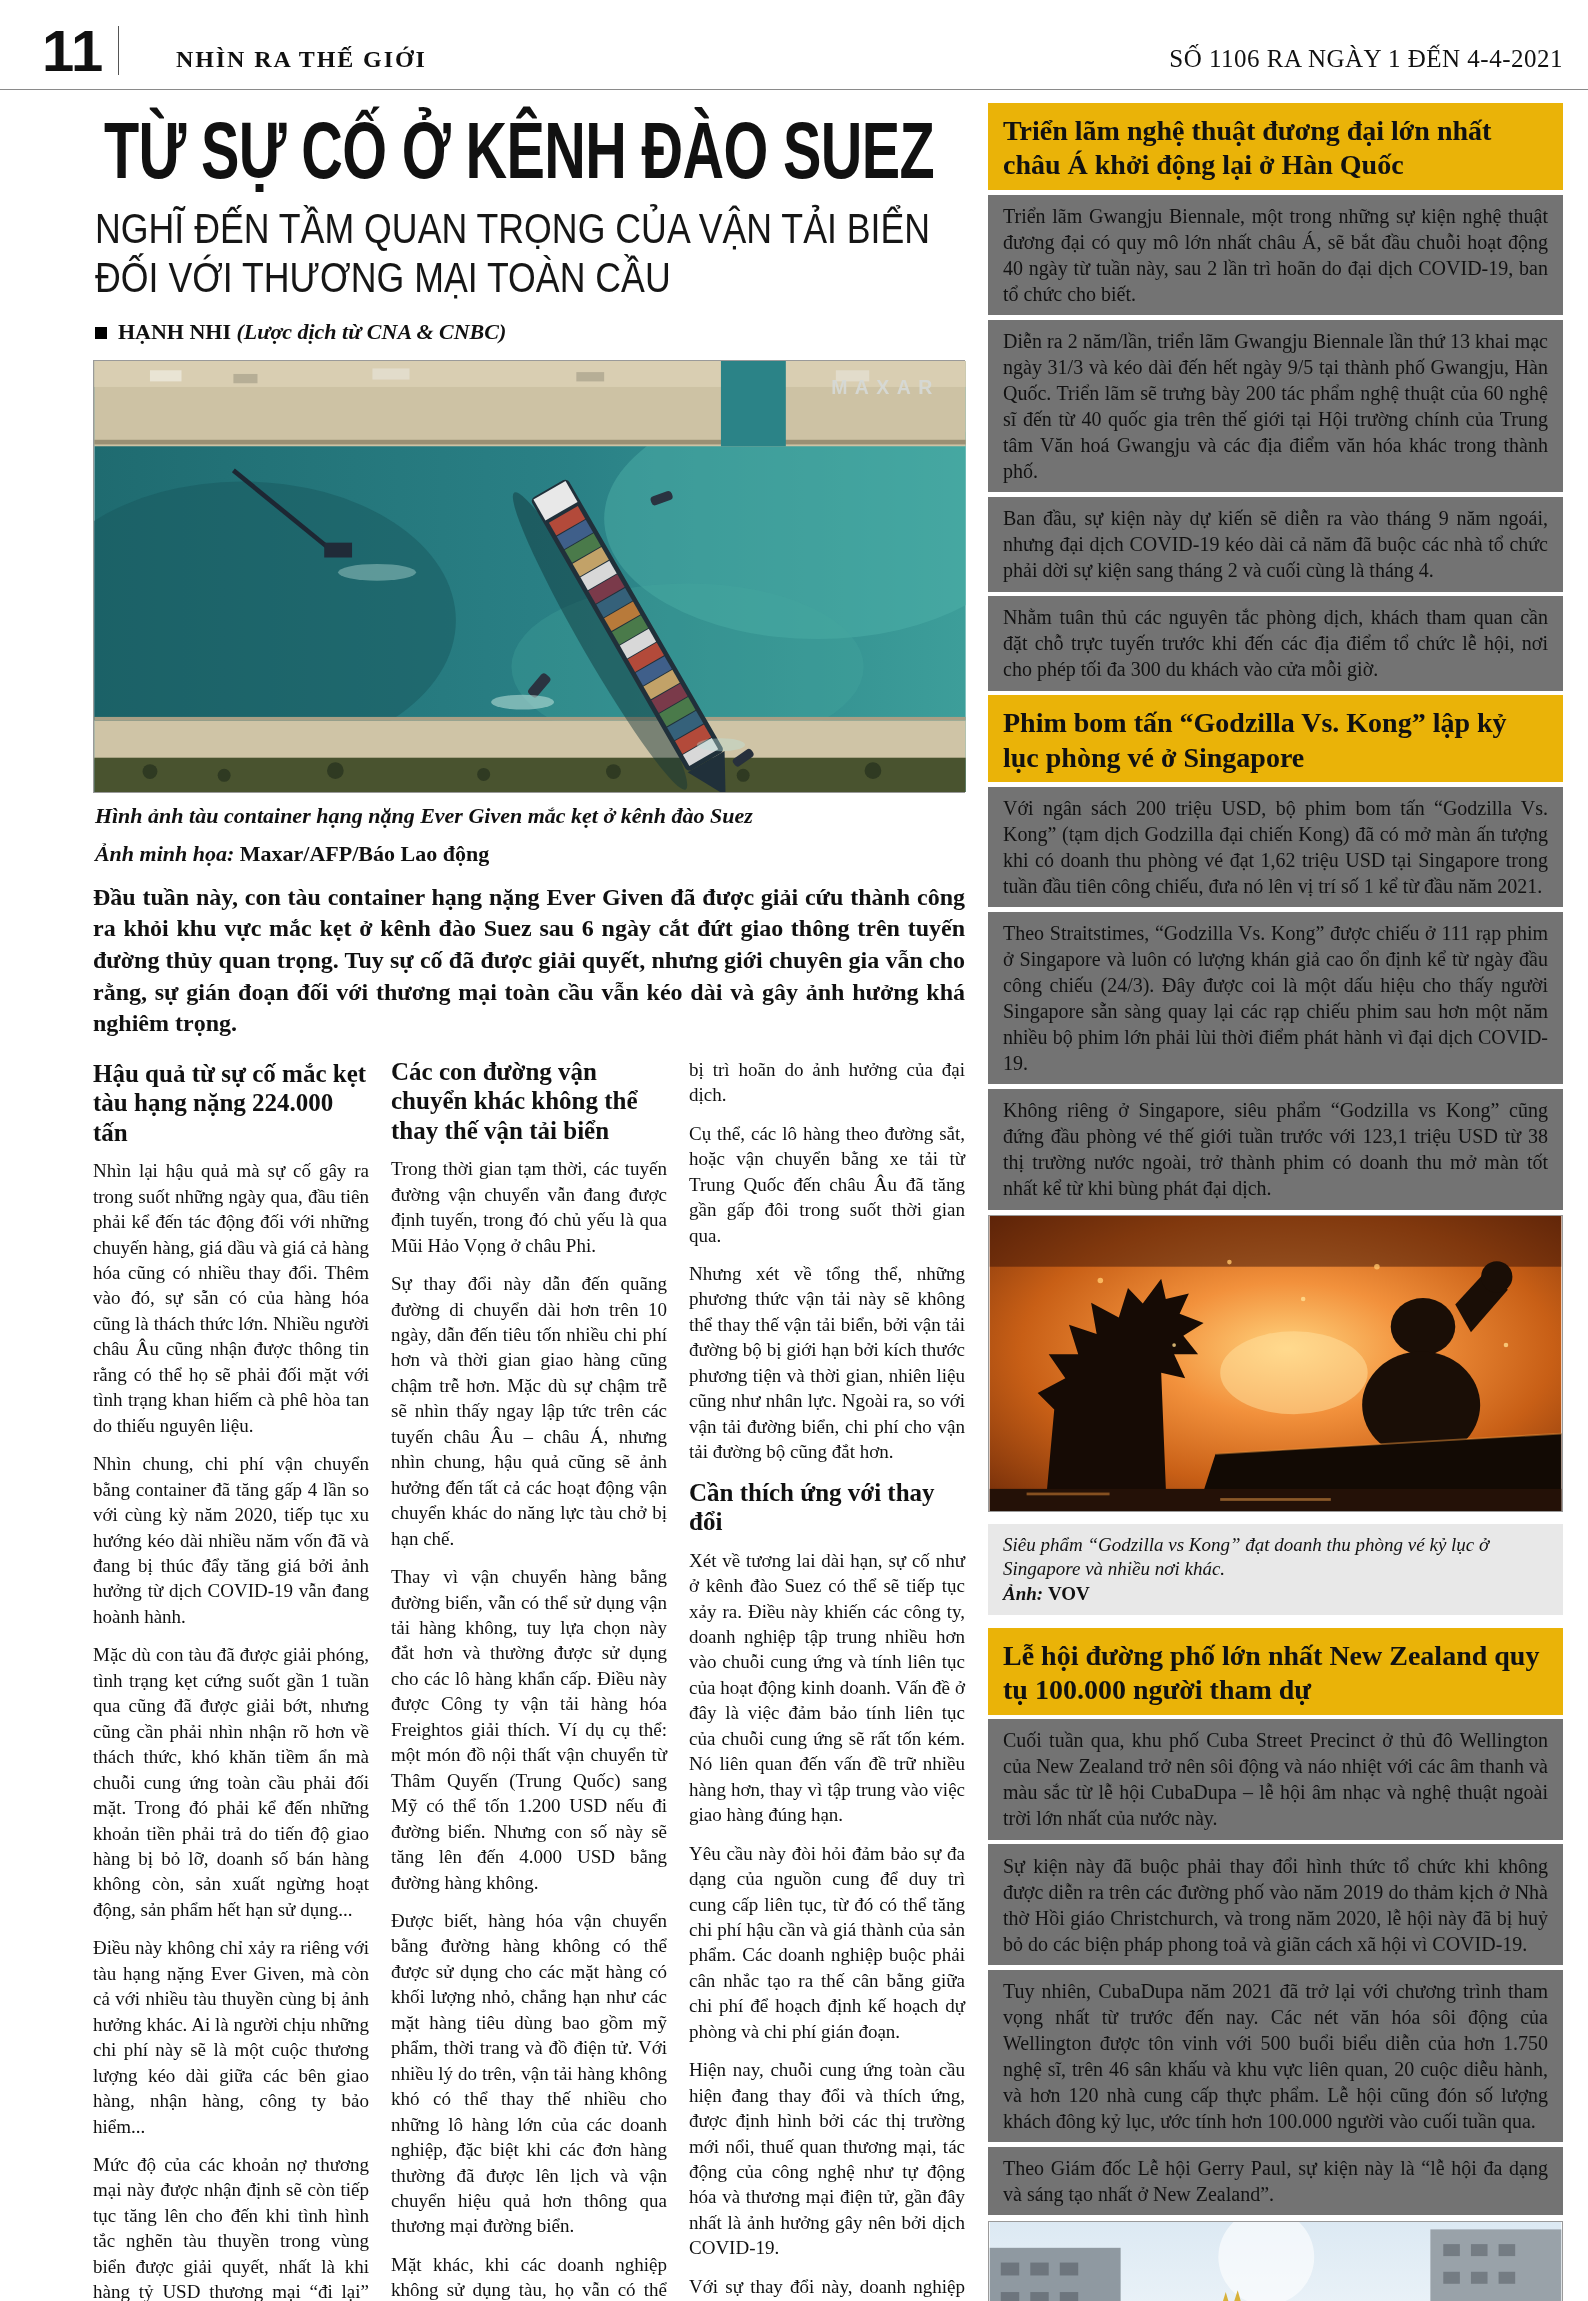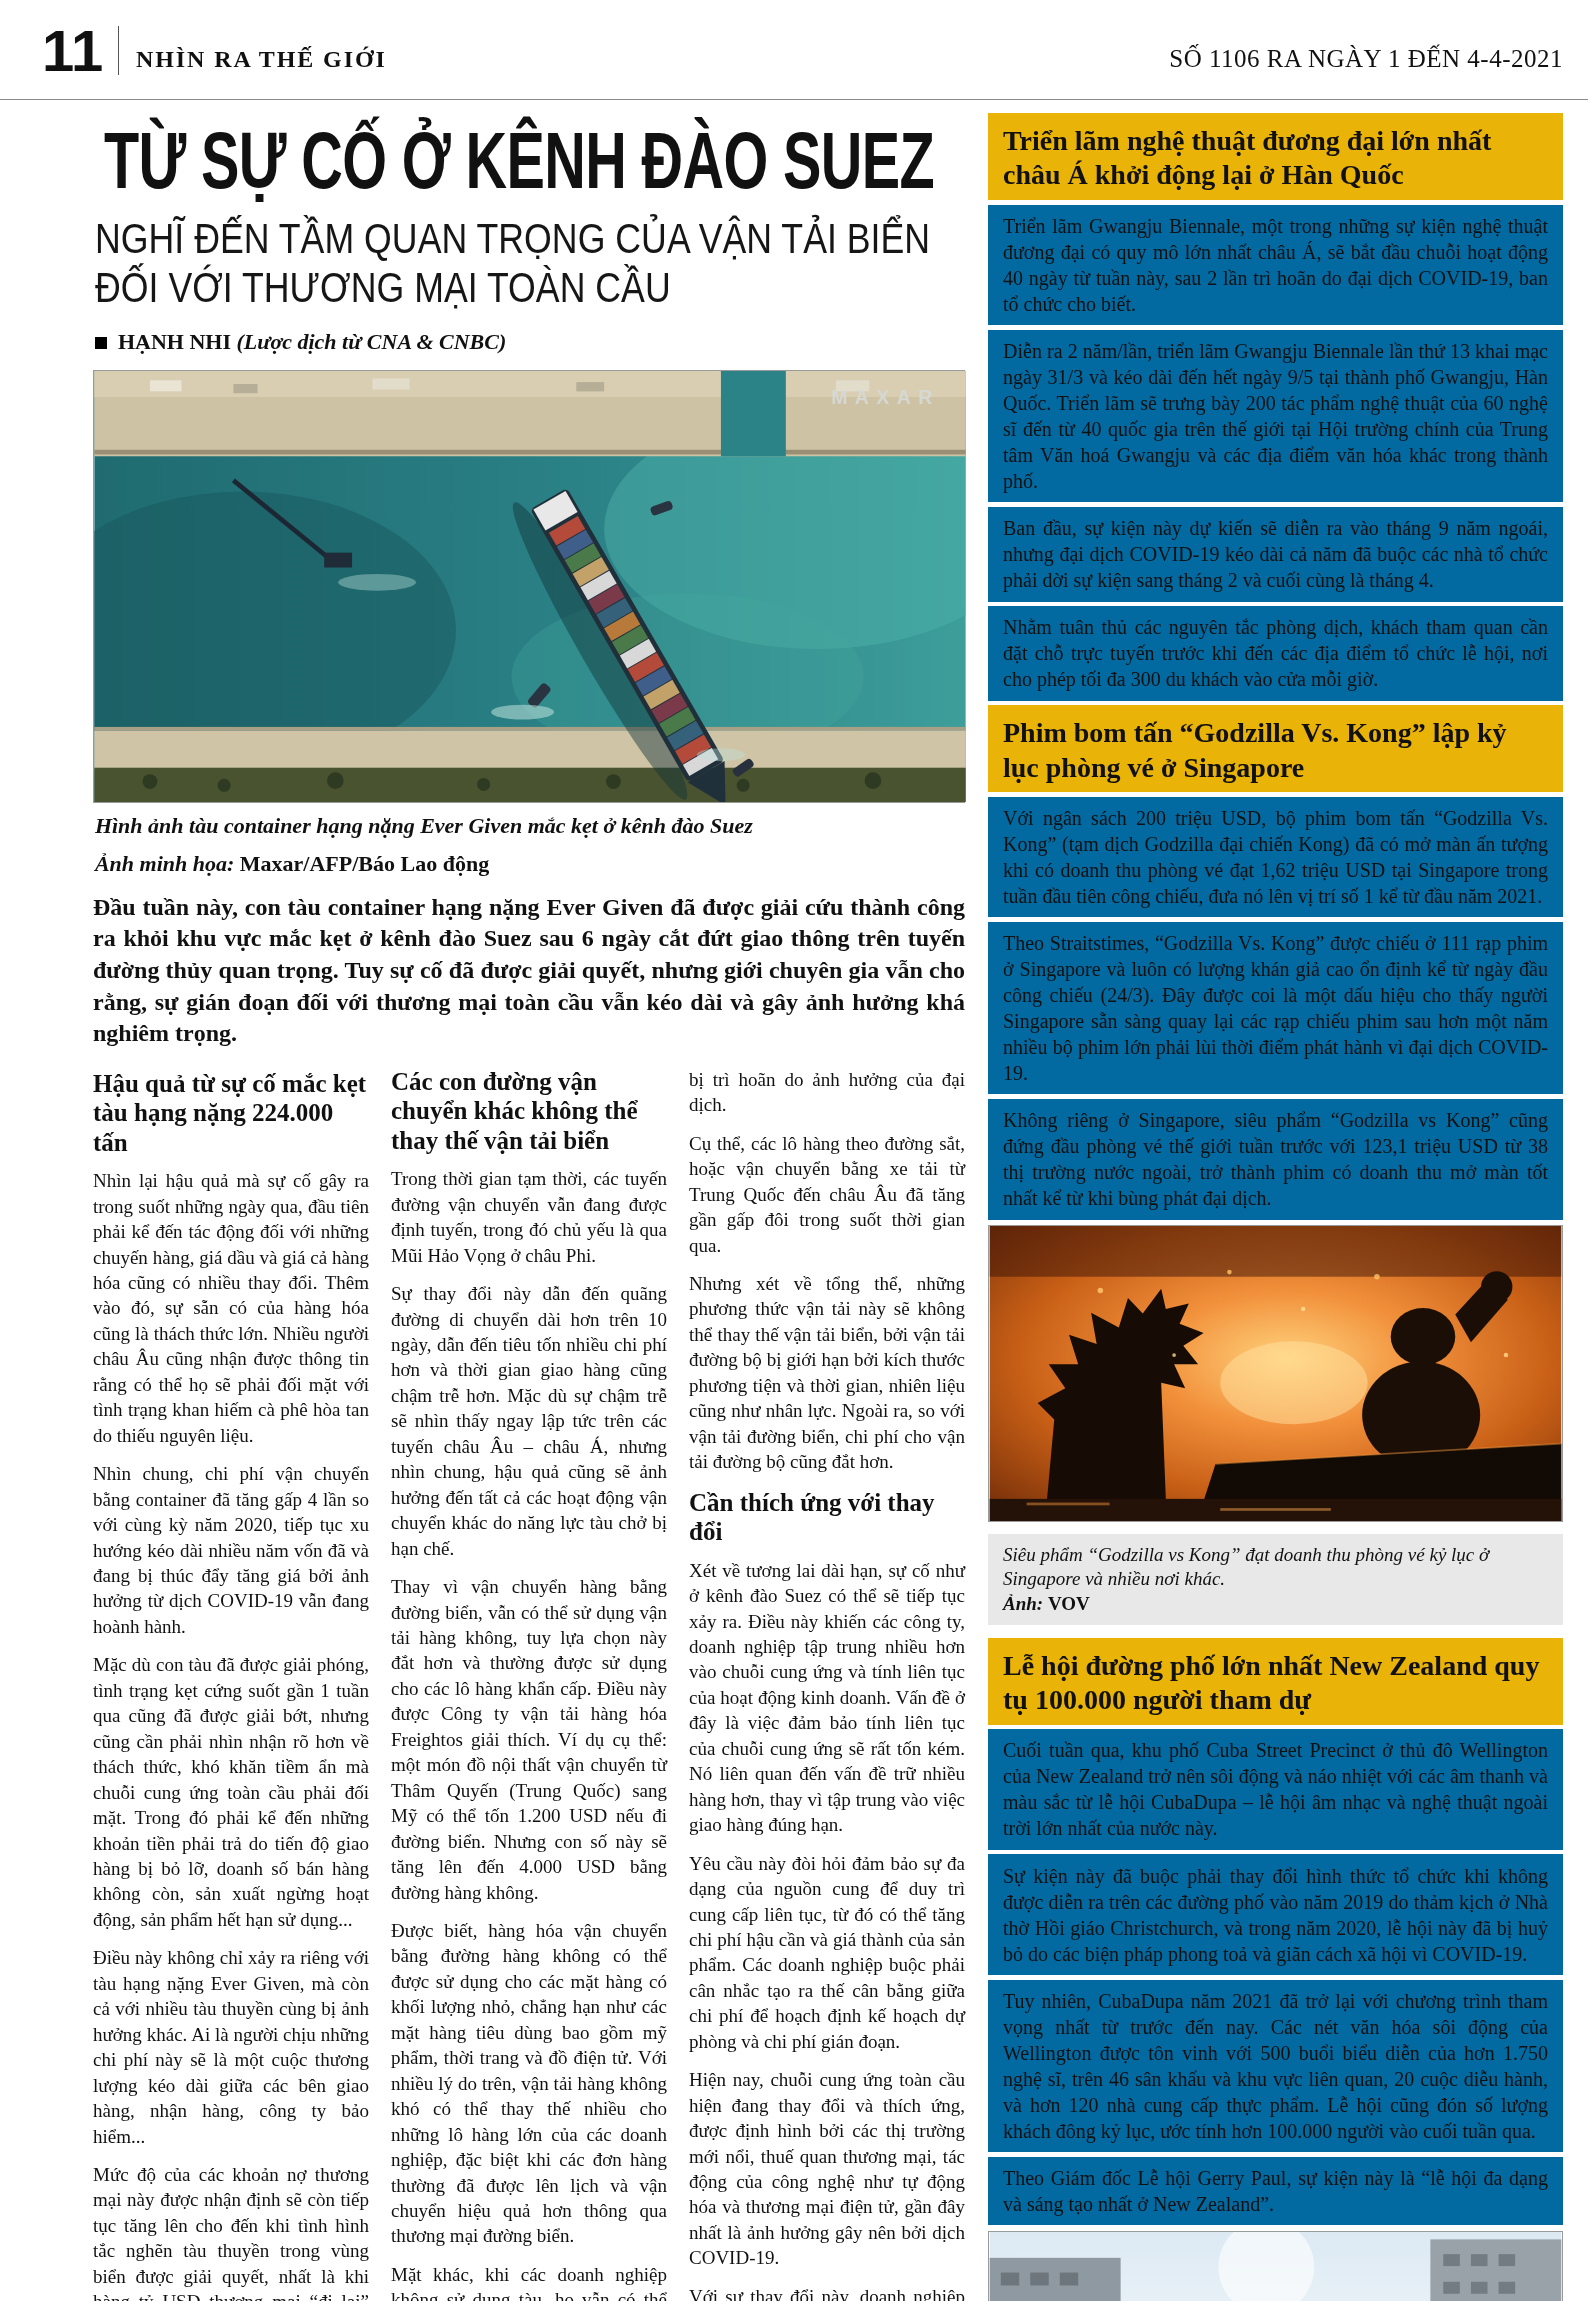--- a/index.html
+++ b/index.html
@@ -4,22 +4,23 @@
 <style>
   html,body{margin:0;padding:0;}
   body{
     width:1589px;height:2301px;background:#ffffff;color:#111;
     font-family:"Liberation Serif", serif;
     overflow:hidden;position:relative;
   }
   
   .masthead{
     display:flex;align-items:flex-end;
-    padding:26px 26px 24px 42px;
+    padding:26px 26px 14px 42px;
     border-bottom:1.4px solid #8a8a8a;
+    gap:40px;
   }
   .page-num{
     font-family:"Liberation Sans",sans-serif;
     font-size:58px;font-weight:bold;line-height:.85;
     padding-right:15px;border-right:1.9px solid #555;
   }
   .section-title{
     font-size:24px;font-weight:bold;letter-spacing:1.9px;
     padding-left:16.7px;transform:translateY(-1.9px);
   }
@@ -67,21 +68,21 @@
     font-size:25px;line-height:1.18;margin:1.9px 0 11px;
     break-inside:avoid;break-after:avoid;text-align:left;font-family:Liberation Serif, serif;
   }
   .cols p{margin:0 0 13px;}
   
   .sb-title{
     background:#eab308;font-size:28px;font-weight:bold;line-height:1.22;
     padding:11px 15px 7.4px;margin:0 0 4.6px;
   }
   .sb-par{
-    background:#0369a1;font-size:20px;line-height:1.3;text-align:justify;
+    background:#737373;font-size:20px;line-height:1.3;text-align:justify;
     padding:8.3px 15px;margin:0 0 4.6px;
   }
   .sb-figure{margin:5.6px 0 4.6px;}
   .sb-caption{
     background:#e8e8e8;font-size:19px;line-height:1.3;font-style:italic;
     padding:8.3px 15px;margin:12px 0 13px;
   }
   .sb-caption .cap-credit{font-style:normal;}
   svg{display:block;}
 </style>

